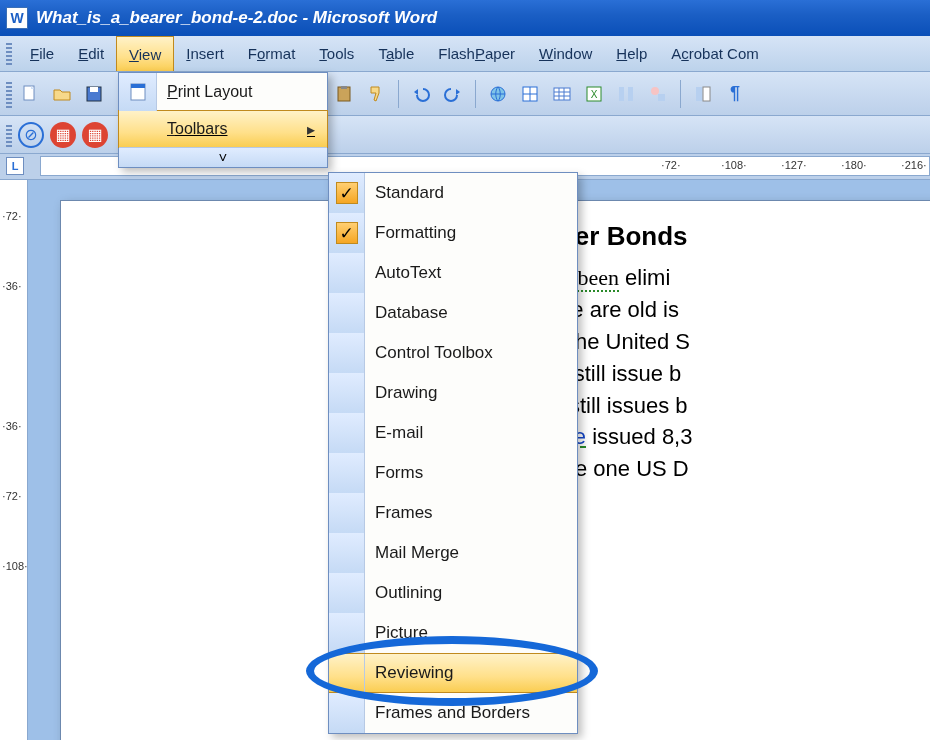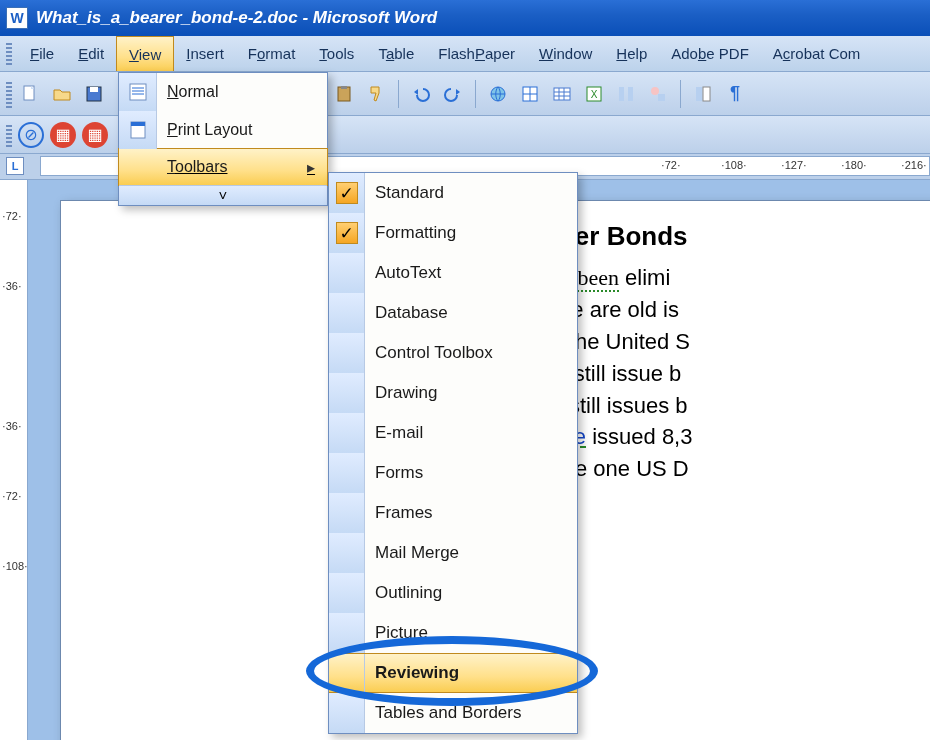--- a/index.html
+++ b/index.html
@@ -198,21 +198,20 @@
   .check {
     width: 22px; height: 22px;
     background: linear-gradient(#ffcf72,#f5a623);
     border: 1px solid #c08a1e;
     display: flex; align-items: center; justify-content: center;
   }
   .submenu .dd-item.hl {
     background: linear-gradient(#fff2c8,#ffe08a 60%,#facd52);
     border-top: 1px solid #c08a1e;
     border-bottom: 1px solid #c08a1e;
-    font-weight: bold;
   }
   .submenu .dd-item.hl .dd-iconcol { background: transparent; }
   
   .annot-circle {
     position: absolute;
     left: 306px;
     top: 636px;
     width: 292px;
     height: 70px;
     border: 8px solid #1568d8;
@@ -260,23 +259,20 @@
   <div class="menu-item">
       <span>Flash<span class="underline">P</span>aper</span>
     </div>
   <div class="menu-item">
       <span><span class="underline">W</span>indow</span>
     </div>
   <div class="menu-item">
       <span><span class="underline">H</span>elp</span>
     </div>
   <div class="menu-item">
-      <span>Ado<span class="underline">b</span>e PDF</span>
-    </div>
-  <div class="menu-item">
       <span>A<span class="underline">c</span>robat Com</span>
     </div>
 </div>
 
 <div class="toolbar">
   <div class="grip" style="width:6px;height:28px;background:repeating-linear-gradient(0deg,#6e8ec0 0 2px,transparent 2px 4px);"></div>
   <div class="tbtn">
       <svg viewBox="0 0 20 20">
         <rect x="4" y="2" width="10" height="14" fill="#fff" stroke="#6e8ec0"></rect>
         <path d="M11 2l3 3h-3z" fill="#cfe0f7"></path>
@@ -442,31 +438,20 @@
       <div><span>e </span><span class="doc-link">Bank of Sierra Leone</span><span> issued 8,3</span></div>
       <div>6.60 US Dollars, where one US D</div>
     </div>
   </div>
 </div>
 
 <div class="dropdown">
   <div class="dd-item">
     <div class="dd-iconcol">
         <svg width="20" height="20">
-          <rect x="2" y="2" width="16" height="16" fill="#fff" stroke="#6e8ec0"></rect>
-          <line x1="4" y1="6" x2="16" y2="6" stroke="#2a6fd6"></line>
-          <line x1="4" y1="9" x2="16" y2="9" stroke="#2a6fd6"></line>
-          <line x1="4" y1="12" x2="16" y2="12" stroke="#2a6fd6"></line>
-        </svg>
-      </div>
-    <div class="dd-label"><span class="underline">N</span><span>ormal</span></div>
-  </div>
-  <div class="dd-item">
-    <div class="dd-iconcol">
-        <svg width="20" height="20">
           <rect x="3" y="2" width="14" height="16" fill="#fff" stroke="#6e8ec0"></rect>
           <rect x="3" y="2" width="14" height="4" fill="#2a6fd6"></rect>
         </svg>
       </div>
     <div class="dd-label"><span class="underline">P</span><span>rint Layout</span></div>
   </div>
   <div class="dd-item-hl">
     <div class="dd-iconcol"></div>
     <div class="dd-label"><span class="underline">T</span><span>oolbars</span></div>
     <div class="dd-arrow">▸</div>
@@ -528,17 +513,17 @@
   <div class="dd-item">
       <div class="dd-iconcol"></div>
       <div class="dd-label">Picture</div>
     </div>
   <div class="dd-item hl">
       <div class="dd-iconcol"></div>
       <div class="dd-label">Reviewing</div>
     </div>
   <div class="dd-item">
       <div class="dd-iconcol"></div>
-      <div class="dd-label">Tables and Borders</div>
+      <div class="dd-label">Frames and Borders</div>
     </div>
 </div>
 
 <div class="annot-circle"></div>
 
 </body></html>

